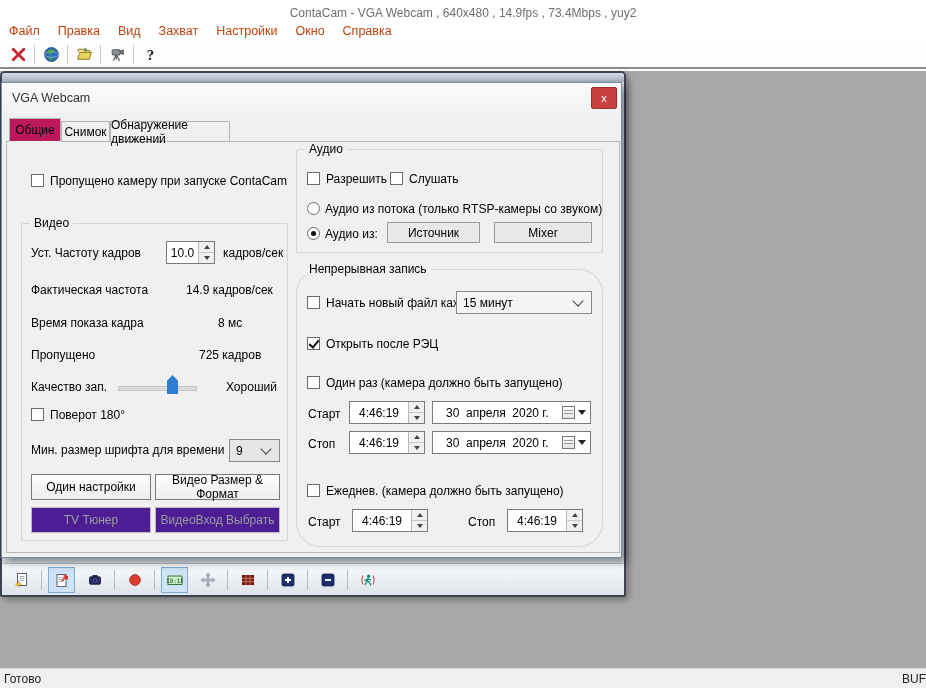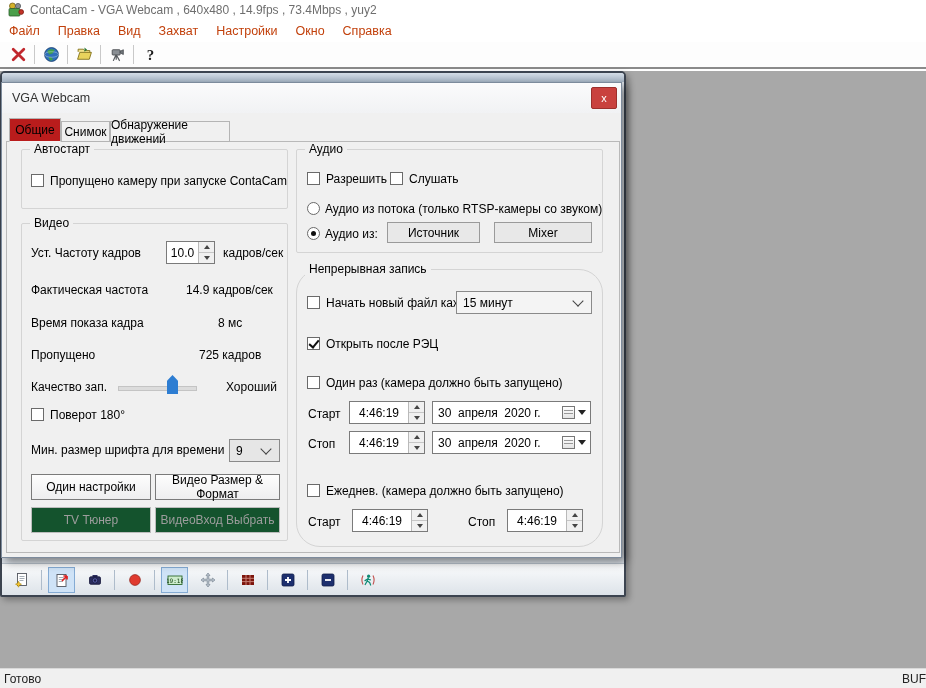--- a/index.html
+++ b/index.html
@@ -1,21 +1,21 @@
 <!DOCTYPE html>
 <html><head>
 <meta charset="utf-8">
 <style>
   html,body{margin:0;padding:0;background:#888;}
   .screen{position:relative;width:926px;height:688px;background:#ffffff;overflow:hidden;
           font-family:"Liberation Sans","DejaVu Sans",sans-serif;-webkit-font-smoothing:antialiased;}
 
   
   .titlebar{position:absolute;left:0;top:0;width:100%;height:20px;background:#fff;
-            display:flex;align-items:center;gap:6px;padding-left:8px;box-sizing:border-box;}
+            display:flex;align-items:center;gap:6px;padding-left:0;box-sizing:border-box;flex-direction:column;}
   .titlebar .title{font-size:12px;color:#6e6e6e;white-space:nowrap;}
   .menubar{position:absolute;left:0;top:20px;width:100%;height:22px;background:#fff;
            display:flex;align-items:center;font-size:12.5px;color:#c2410c;}
   .menu-item{padding:3px 9px;cursor:default;}
   .toolbar{position:absolute;left:0;top:42px;width:100%;height:27px;background:#fdfdfd;
            border-bottom:2px solid #8a8a8a;display:flex;align-items:center;padding-left:3px;box-sizing:border-box;}
   .tbtn{width:30px;height:23px;display:flex;align-items:center;justify-content:center;
         background:transparent;border:none;padding:0;}
   .vsep{width:1px;height:19px;background:#c9c9c9;margin:0 1px;}
 
@@ -38,56 +38,56 @@
           border:1px solid #7d8b9c;box-shadow:4px 4px 9px rgba(0,0,0,.45);box-sizing:border-box;
           font-size:12px;color:#000;}
   .dlg-titlebar{position:absolute;left:0;top:0;right:0;height:30px;background:linear-gradient(#fbfbfc,#f1f2f4);}
   .dlg-title-text{position:absolute;left:10px;top:8px;font-size:12.5px;color:#333;}
   .dlg-close{position:absolute;right:4px;top:4px;width:24px;height:20px;background:#c9413e;
              border:1px solid #9c2f2c;border-radius:2px;color:#fff;font-size:11px;
              display:flex;align-items:center;justify-content:center;}
   .pageframe{position:absolute;left:4px;top:58px;width:612px;height:410px;border:1px solid #b9b9b9;background:#f0f0f0;}
   .tab{position:absolute;box-sizing:border-box;border:1px solid #b4b4b4;background:#f0f0f0;
        display:flex;align-items:center;justify-content:center;font-size:12px;z-index:2;}
-  .tab.activetab{background:#b91c1c;border-bottom:1px solid #f3f3f3;z-index:3;}
+  .tab.activetab{background:#be185d;border-bottom:1px solid #f3f3f3;z-index:3;}
 
   .group{position:absolute;border:1px solid #d4d4d4;border-radius:2px;box-sizing:border-box;z-index:4;}
   .glabel{position:absolute;top:-8px;left:8px;background:#f0f0f0;padding:0 4px;font-size:12px;white-space:nowrap;}
 
   .lbl{position:absolute;font-size:12px;white-space:nowrap;z-index:5;}
   .cb{position:absolute;width:13px;height:13px;background:#fff;border:1px solid #6a6a6a;box-sizing:border-box;z-index:5;}
   .cb.checked::after{content:"";position:absolute;left:3px;top:0;width:4px;height:8px;
                      border:solid #111;border-width:0 2px 2px 0;transform:rotate(40deg);}
   .radio{position:absolute;width:13px;height:13px;border:1px solid #6a6a6a;border-radius:50%;
          background:#fff;box-sizing:border-box;z-index:5;}
   .radio.sel::after{content:"";position:absolute;left:3px;top:3px;width:5px;height:5px;border-radius:50%;background:#111;}
 
   .pbtn{position:absolute;background:linear-gradient(#fdfdfd,#eeeeef);border:1px solid #7a7a7a;
         font-size:12px;font-family:inherit;color:#000;display:flex;align-items:center;justify-content:center;
         box-sizing:border-box;z-index:5;padding:0;}
-  .pbtn.disabled{background:#14532d;border-color:#bcbcbc;color:#9d9d9d;}
+  .pbtn.disabled{background:#4c1d95;border-color:#bcbcbc;color:#9d9d9d;}
 
   .spinbox{position:absolute;height:23px;background:#fff;border:1px solid #7a7a7a;box-sizing:border-box;display:flex;z-index:5;}
   .spinval{flex:1;font-size:12px;display:flex;align-items:center;justify-content:center;}
   .spincol{width:15px;border-left:1px solid #b9b9b9;display:flex;flex-direction:column;}
   .spincol i{flex:1;position:relative;background:#f0f0f0;}
   .spincol i + i{border-top:1px solid #c6c6c6;}
   .spincol i::after{content:"";position:absolute;left:50%;top:50%;transform:translate(-50%,-50%);
                     border-left:3.5px solid transparent;border-right:3.5px solid transparent;}
   .spincol i.up::after{border-bottom:4px solid #444;}
   .spincol i.dn::after{border-top:4px solid #444;}
 
   .combo{position:absolute;height:23px;background:#f4f4f4;border:1px solid #8a8a8a;box-sizing:border-box;
          display:flex;align-items:center;z-index:5;}
   .combo .cval{flex:1;padding-left:6px;font-size:12px;}
   .chev{width:7px;height:7px;border-right:1.6px solid #444;border-bottom:1.6px solid #444;
         transform:rotate(45deg);margin-right:9px;margin-top:-4px;flex:none;}
 
   .datebox{position:absolute;height:23px;background:#fff;border:1px solid #7a7a7a;box-sizing:border-box;
-           display:flex;align-items:center;font-size:12px;z-index:5;}
+           display:flex;align-items:center;font-size:12px;z-index:5;padding-left:8px;}
   .datebox .dval{flex:1;padding-left:5px;white-space:pre;}
   .calwrap{display:flex;align-items:center;gap:3px;padding-right:4px;flex:none;}
   .calicon{width:11px;height:11px;border:1px solid #777;background:linear-gradient(#fff,#e4e4e4);position:relative;}
   .calicon::after{content:"";position:absolute;left:1px;top:3px;right:1px;height:0;
                   border-top:1px solid #999;box-shadow:0 3px 0 #999;}
   .dtri{width:0;height:0;border-left:4px solid transparent;border-right:4px solid transparent;border-top:5px solid #222;}
 
   .slider-track{position:absolute;background:#dcdcdc;border:1px solid #c4c4c4;height:3px;z-index:5;}
   .slider-thumb{position:absolute;width:11px;height:19px;background:#2d7dd2;z-index:6;
                 clip-path:polygon(50% 0,100% 30%,100% 100%,0 100%,0 30%);}
@@ -246,23 +246,20 @@
       <div class="dlg-titlebar">
         <span class="dlg-title-text">VGA Webcam</span>
         <span class="dlg-close">x</span>
       </div>
 
       <div class="tab activetab" style="left:7px;top:35px;width:52px;height:24px;">Общие</div>
       <div class="tab" style="left:59px;top:38px;width:49px;height:21px;">Снимок</div>
       <div class="tab" style="left:108px;top:38px;width:120px;height:21px;">Обнаружение движений</div>
       <div class="pageframe"></div>
 
-      <div class="group" style="left:19px;top:66px;width:267px;height:60px;">
-        <span class="glabel">Автостарт</span>
-      </div>
       <span class="cb" style="left:29px;top:91px;"></span>
       <span class="lbl" style="left:48px;top:91px;">Пропущено камеру при запуске ContaCam</span>
 
       <div class="group" style="left:19px;top:140px;width:267px;height:318px;">
         <span class="glabel">Видео</span>
       </div>
       <span class="lbl" style="left:29px;top:163px;">Уст. Частоту кадров</span>
       <span class="spinbox" style="left:164px;top:158px;width:49px;">
         <span class="spinval">10.0</span>
         <span class="spincol">

